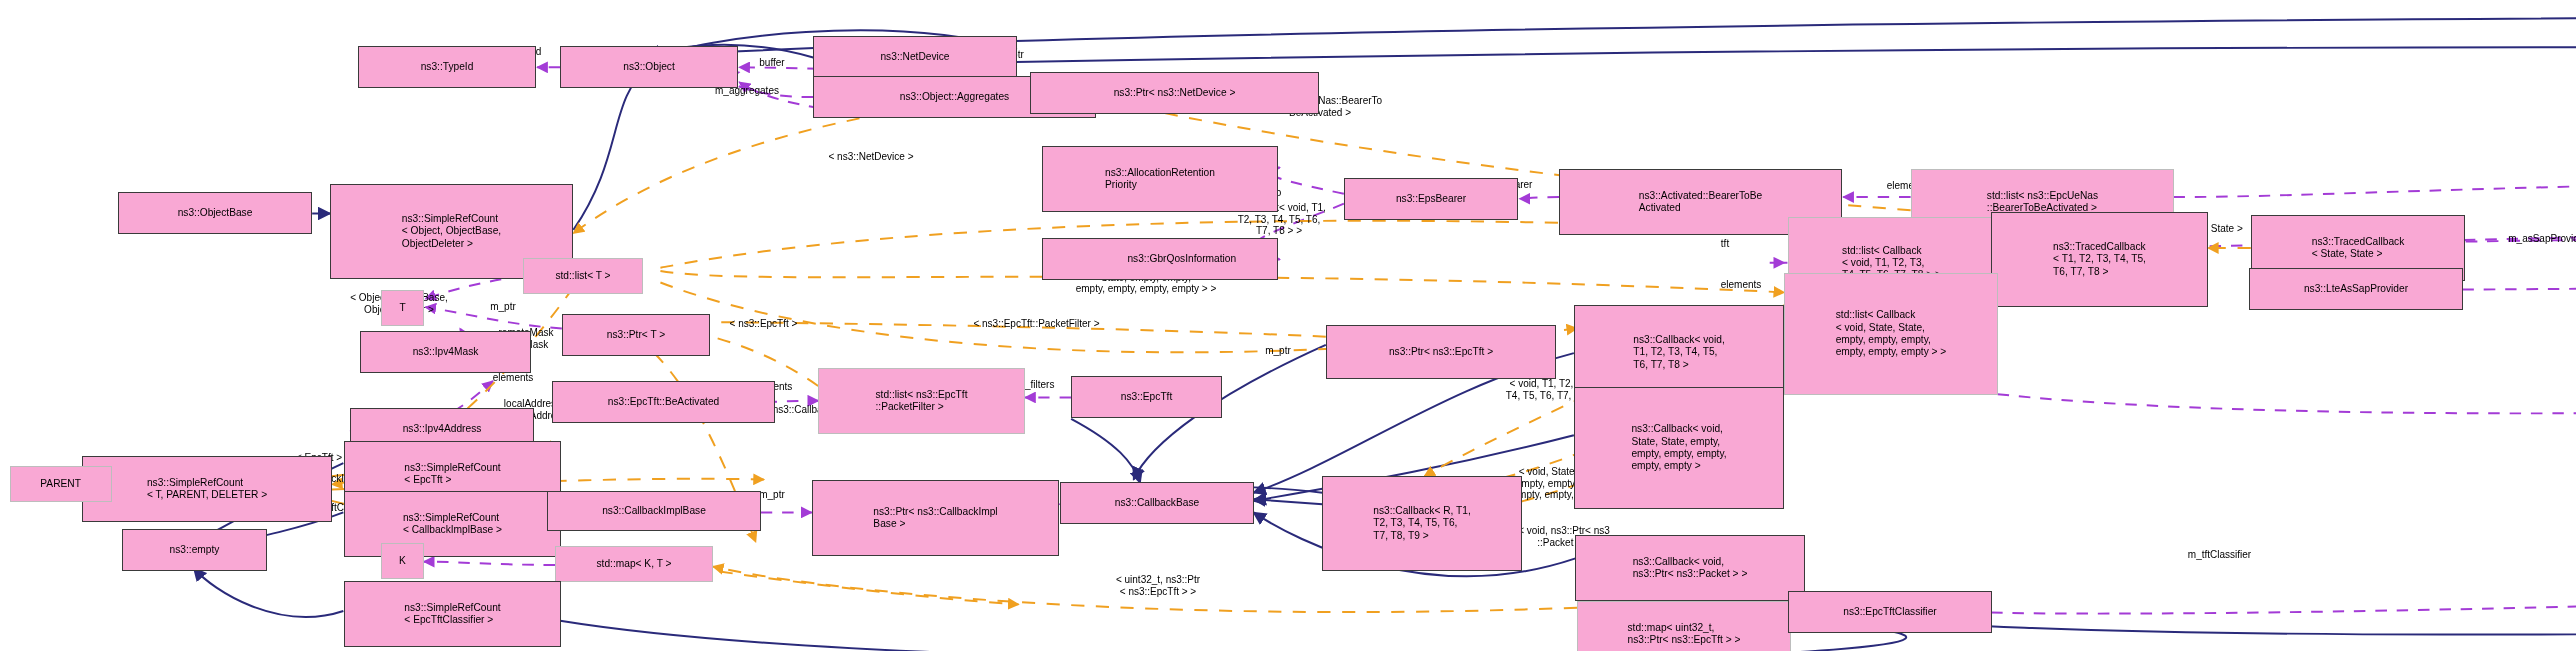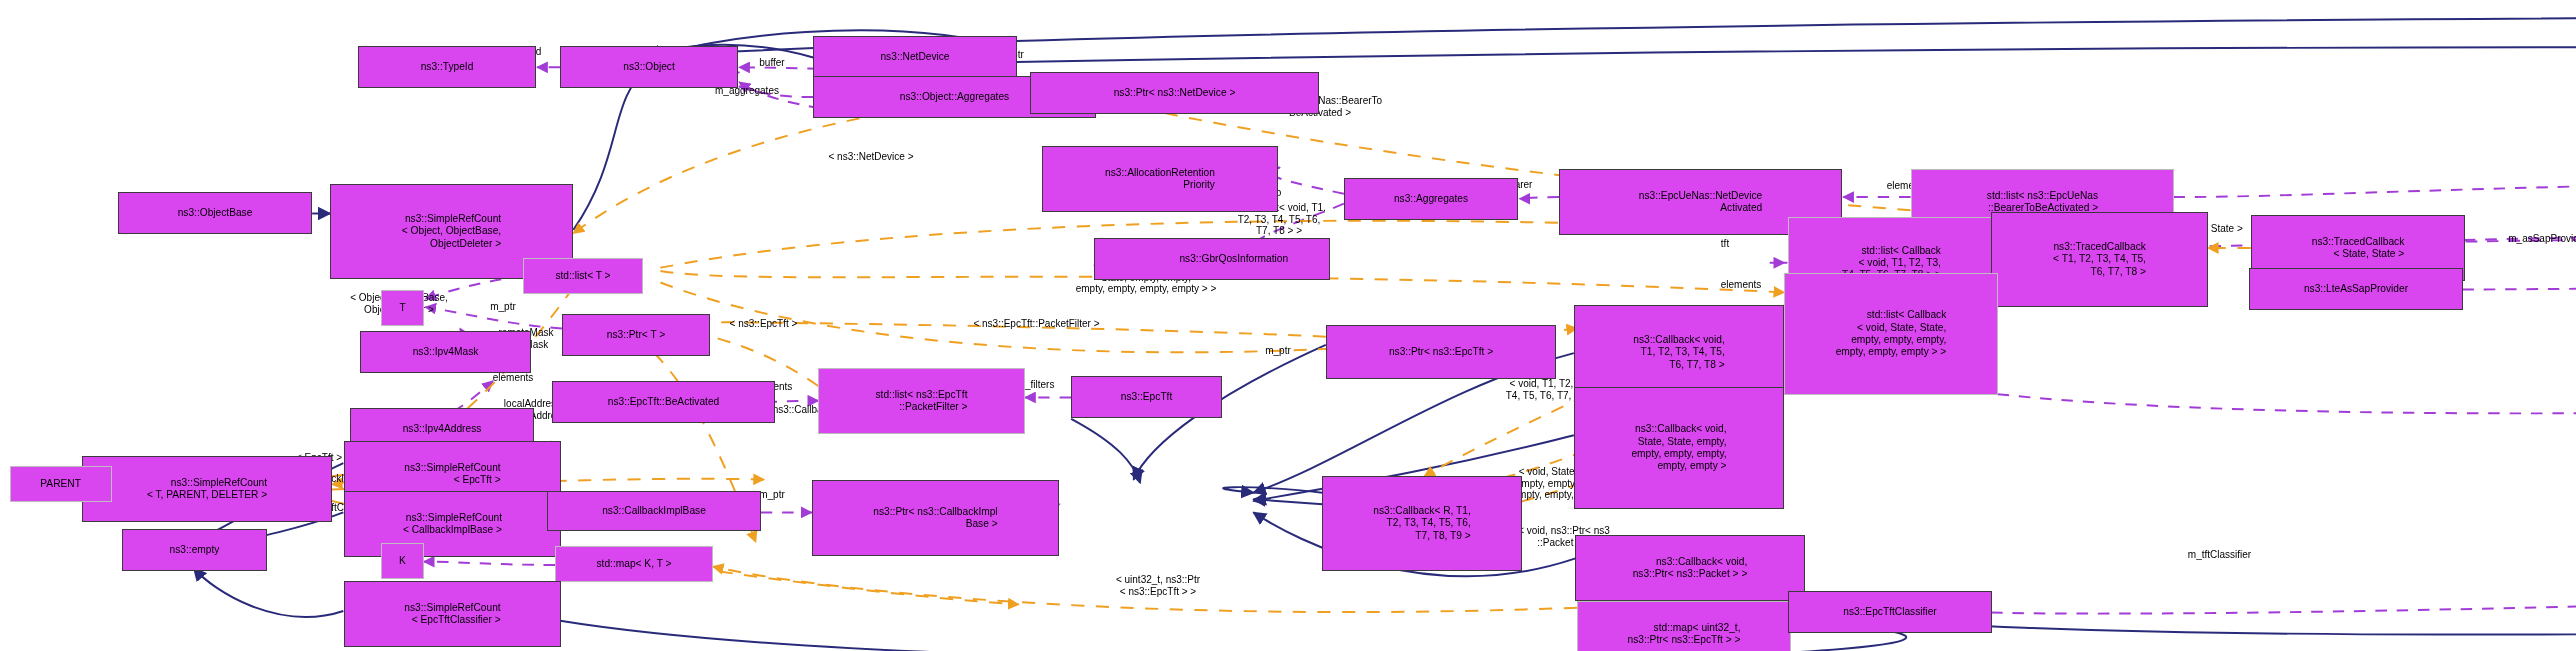--- a/index.html
+++ b/index.html
@@ -13,22 +13,22 @@
     overflow:hidden;
   }
   svg#edges{position:absolute;left:0;top:0;width:2576px;height:652px;}
 
   .node{
     position:absolute;
     box-sizing:border-box;
     display:flex;
     align-items:center;
     justify-content:center;
-    text-align:right;
-    background:#d946ef;
+    text-align:left;
+    background:#f9a8d4;
     color:#000000;
     font-size:10.2px;
     line-height:12.3px;
     padding:1.4px 3.4px;
     white-space:pre-line;
     z-index:5;
   }
   
   .node.cls{border:1.4px solid #3a3a3a;}
   
@@ -145,23 +145,23 @@
     <div class="node cls" style="left: 560px; top: 46px; width: 178px; height: 42px;">ns3::Object</div>
     <div class="node cls" style="left: 813px; top: 36px; width: 204px; height: 42px;">ns3::NetDevice</div>
     <div class="node cls" style="left: 813px; top: 76px; width: 283px; height: 42px;">ns3::Object::Aggregates</div>
     <div class="node cls" style="left: 1030px; top: 72px; width: 289px; height: 42px;">ns3::Ptr&lt; ns3::NetDevice &gt;</div>
     <div class="node cls" style="left: 118px; top: 192px; width: 194px; height: 42px;">ns3::ObjectBase</div>
     <div class="node cls" style="left: 330px; top: 184px; width: 243px; height: 95px;">ns3::SimpleRefCount
 &lt; Object, ObjectBase,
 ObjectDeleter &gt;</div>
     <div class="node cls" style="left: 1042px; top: 146px; width: 236px; height: 66px;">ns3::AllocationRetention
 Priority</div>
-    <div class="node cls" style="left: 1094px; top: 238px; width: 236px; height: 42px; padding-left: 47px;">ns3::GbrQosInformation</div>
-    <div class="node cls" style="left: 1344px; top: 178px; width: 174px; height: 42px;">ns3::Aggregates</div>
-    <div class="node cls" style="left: 1559px; top: 169px; width: 283px; height: 66px;">ns3::EpcUeNas::NetDevice
+    <div class="node cls" style="left: 1042px; top: 238px; width: 236px; height: 42px; padding-left: 47px;">ns3::GbrQosInformation</div>
+    <div class="node cls" style="left: 1344px; top: 178px; width: 174px; height: 42px;">ns3::EpsBearer</div>
+    <div class="node cls" style="left: 1559px; top: 169px; width: 283px; height: 66px;">ns3::Activated::BearerToBe
 Activated</div>
     <div class="node tpl" style="left: 1911px; top: 169px; width: 263px; height: 66px;">std::list&lt; ns3::EpcUeNas
 ::BearerToBeActivated &gt;</div>
     <div class="node tpl" style="left: 1788px; top: 217px; width: 207px; height: 92px;">std::list&lt; Callback
 &lt; void, T1, T2, T3,
 T4, T5, T6, T7, T8 &gt; &gt;</div>
     <div class="node cls" style="left: 1991px; top: 212px; width: 217px; height: 95px;">ns3::TracedCallback
 &lt; T1, T2, T3, T4, T5,
 T6, T7, T8 &gt;</div>
     <div class="node cls" style="left: 2251px; top: 215px; width: 214px; height: 66px;">ns3::TracedCallback
@@ -192,20 +192,21 @@
 &lt; T, PARENT, DELETER &gt;</div>
     <div class="node tpl" style="left: 9.6px; top: 466px; width: 102px; height: 36px;">PARENT</div>
     <div class="node cls" style="left: 344px; top: 441px; width: 217px; height: 66px;">ns3::SimpleRefCount
 &lt; EpcTft &gt;</div>
     <div class="node cls" style="left: 344px; top: 491px; width: 217px; height: 66px;">ns3::SimpleRefCount
 &lt; CallbackImplBase &gt;</div>
     <div class="node cls" style="left: 122px; top: 529px; width: 145px; height: 42px;">ns3::empty</div>
     <div class="node cls" style="left: 547px; top: 491px; width: 214px; height: 40px;">ns3::CallbackImplBase</div>
     <div class="node cls" style="left: 812px; top: 480px; width: 247px; height: 76px;">ns3::Ptr&lt; ns3::CallbackImpl
 Base &gt;</div>
+    <div class="node cls" style="left: 1060px; top: 482px; width: 194px; height: 42px;">ns3::CallbackBase</div>
     <div class="node cls" style="left: 1322px; top: 476px; width: 200px; height: 95px;">ns3::Callback&lt; R, T1,
 T2, T3, T4, T5, T6,
 T7, T8, T9 &gt;</div>
     <div class="node cls" style="left: 1575px; top: 535px; width: 230px; height: 66px;">ns3::Callback&lt; void,
 ns3::Ptr&lt; ns3::Packet &gt; &gt;</div>
     <div class="node tpl" style="left: 381px; top: 543px; width: 43px; height: 36px;">K</div>
     <div class="node tpl" style="left: 555px; top: 546px; width: 158px; height: 36px;">std::map&lt; K, T &gt;</div>
     <div class="node cls" style="left: 344px; top: 581px; width: 217px; height: 66px;">ns3::SimpleRefCount
 &lt; EpcTftClassifier &gt;</div>
     <div class="node tpl" style="left: 1577px; top: 584px; width: 214px; height: 66px; margin-top: 17px;">std::map&lt; uint32_t,

